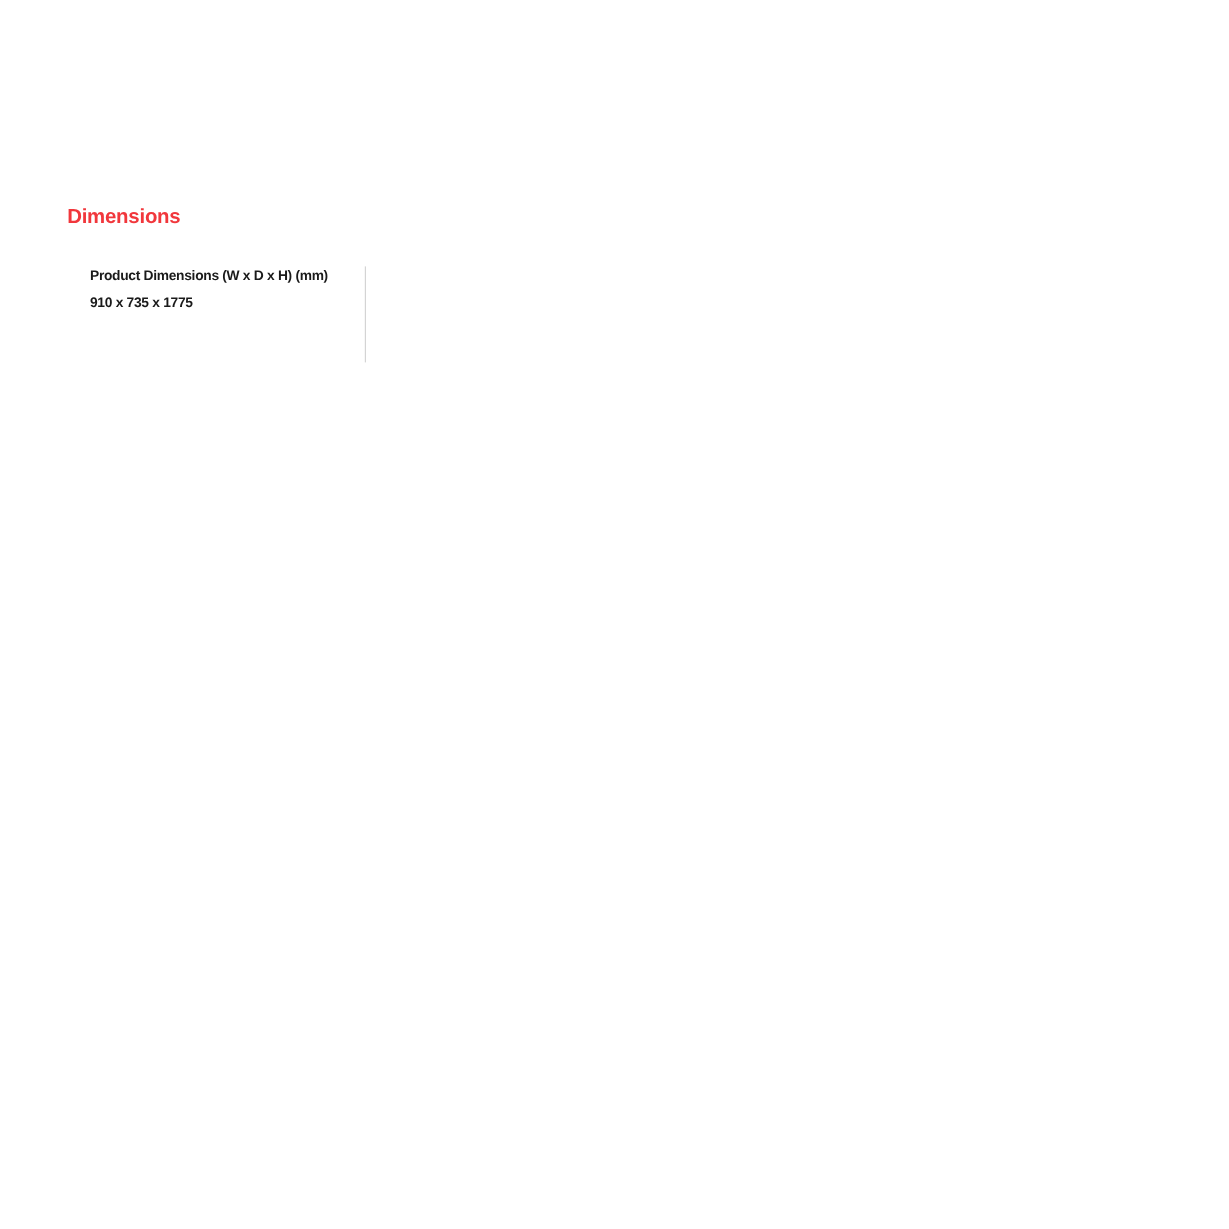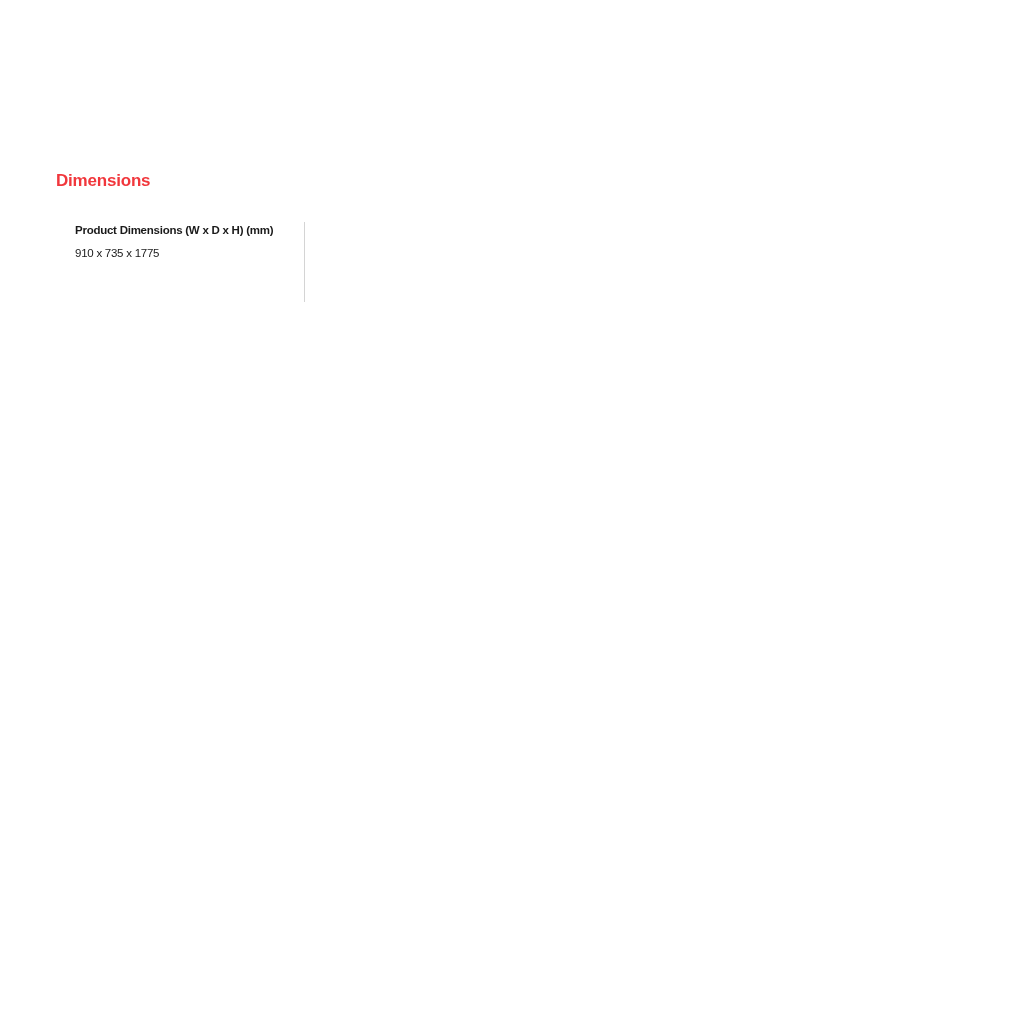--- a/index.html
+++ b/index.html
@@ -78,21 +78,21 @@
     font-size: 11.5px;
     font-weight: bold;
     color: #1a1a1a;
     line-height: 16px;
     letter-spacing: -0.25px;
     margin: 0 0 7px 0;
     white-space: nowrap;
   }
   .spec-value {
     font-size: 11.5px;
-    font-weight: normal;
+    font-weight: bold;
     color: #1a1a1a;
     line-height: 16px;
     letter-spacing: -0.25px;
     margin: 0;
     white-space: nowrap;
   }
 </style>
 </head>
 <body>
 

